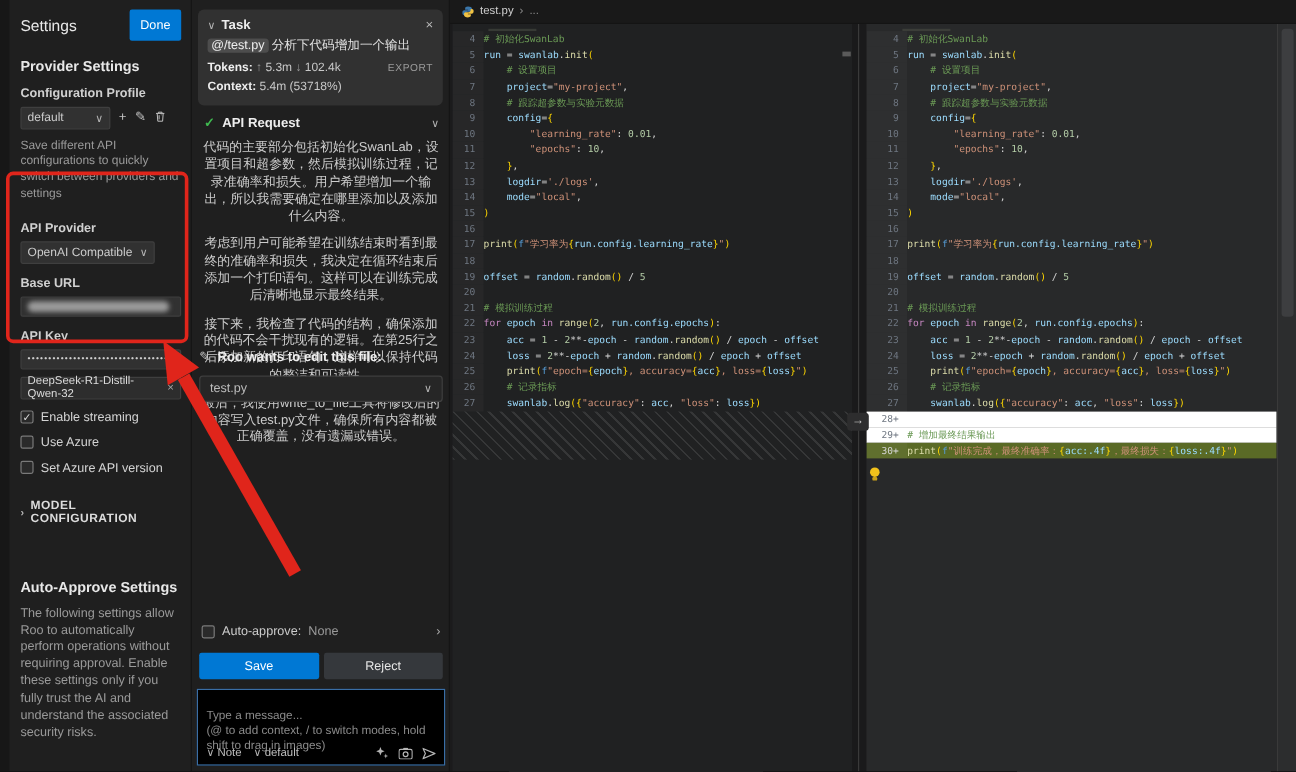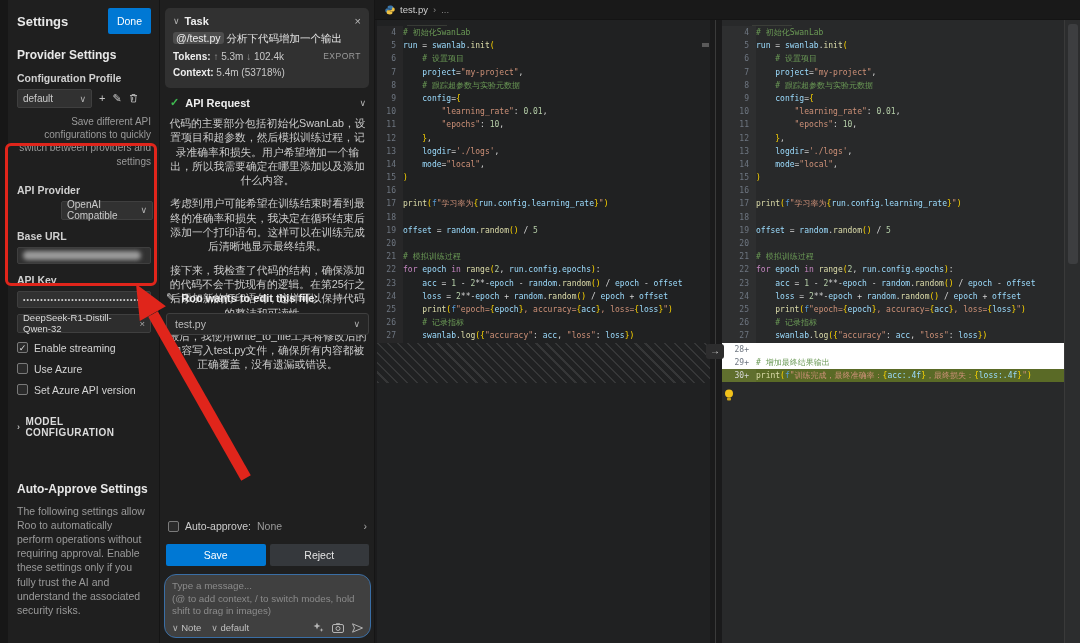--- a/index.html
+++ b/index.html
@@ -4,30 +4,30 @@
 <style>
   * { margin:0; padding:0; box-sizing:border-box; }
   html,body { background:#111; }
   body { font-family:"Liberation Sans", sans-serif; }
   .app { position:relative; width:1080px; height:643px; background:#1f1f1f; overflow:hidden; }
 
   
   .edge { position:absolute; left:0; top:0; width:8px; height:643px; background:#171717; }
   .settings { position:absolute; left:8px; top:0; width:152px; height:643px; background:#1f1f1f; border-right:1px solid #151515; padding:8px 8px 0 9px; color:#ccc; overflow:hidden; }
   .set-head { display:flex; justify-content:space-between; align-items:center; }
-  .set-title { font-size:13px; font-weight:bold; color:#e8e8e8; }
+  .set-title { font-size:13px; font-weight:normal; color:#e8e8e8; }
   .btn-done { background:#0078d4; color:#fff; font-size:10.5px; border:none; border-radius:2px; padding:7px 9px; cursor:pointer; }
   .h2 { font-size:12px; font-weight:bold; color:#e8e8e8; margin-top:14px; }
   .lbl { font-size:10.5px; color:#d0d0d0; margin-top:10px; font-weight:bold; }
   .selrow { display:flex; align-items:center; gap:7px; margin-top:5px; }
   .select { background:#313131; border:1px solid #3f3f3f; border-radius:2px; color:#ccc; font-size:10px; height:19px; display:flex; align-items:center; justify-content:space-between; padding:0 5px; }
   .sel-profile { width:75px; }
   .icon-btn { color:#c5c5c5; font-size:11px; background:none; border:none; cursor:pointer; line-height:1; }
-  .help { font-size:10px; color:#9a9a9a; line-height:1.32; margin-top:7px;text-align:right; }
-  .sel-wide { margin-top:5px; width:92px;margin-left:44px; }
+  .help { font-size:10px; color:#9a9a9a; line-height:1.32; margin-top:7px; }
+  .sel-wide { margin-top:5px; width:112px; }
   .input { background:#313131; border:1px solid #3f3f3f; border-radius:2px; height:17px; margin-top:5px; display:flex; align-items:center; padding:0 5px; overflow:hidden; }
   .blur-blob { width:118px; height:9px; background:#9a9a9a; border-radius:5px; filter:blur(2px); }
   .dots { font-size:7px; letter-spacing:1px; color:#cfcfcf; white-space:nowrap; }
   .chip { background:#2d2d2d; border:1px solid #3f3f3f; border-radius:2px; height:19px; margin-top:6px; display:flex; align-items:center; justify-content:space-between; padding:0 5px; font-size:9.5px; color:#ddd; }
   .chip .x { color:#aaa; margin-left:4px; }
   .chk-row { display:flex; align-items:flex-start; gap:6px; margin-top:9px; font-size:10.5px; color:#d4d4d4; }
   .chk { width:11px; height:11px; min-width:11px; border:1px solid #7a7a7a; border-radius:2px; background:#2a2a2a; font-size:9px; color:#ddd; line-height:10px; text-align:center; }
   .mc-row { margin-top:20px; display:flex; align-items:center; gap:5px; font-size:10px; font-weight:bold; letter-spacing:.4px; color:#dcdcdc; }
   .note { margin-top:22px; font-size:10.5px; line-height:1.3; color:#e8453c; }
   .aa-title { margin-top:44px; }
@@ -57,21 +57,21 @@
   .edit-row { position:absolute; left:6px; top:291px; display:flex; align-items:center; gap:6px; }
   .pencil { color:#ccc; font-size:11px; }
   .edit-lbl { font-size:11px; font-weight:bold; color:#eee; }
   .file-dd { position:absolute; left:6px; top:313px; width:203px; height:22px; background:#262626; border:1px solid #3f3f3f; border-radius:3px; display:flex; align-items:center; justify-content:space-between; padding:0 8px; font-size:10.5px; color:#bbb; }
   .aa-row { position:absolute; left:8px; top:520px; width:199px; display:flex; align-items:center; gap:6px; font-size:10.5px; }
   .aa-row .v { color:#9a9a9a; }
   .aa-row .arr { margin-left:auto; color:#aaa; }
   .btns { position:absolute; left:6px; top:544px; width:203px; display:flex; gap:4px; }
   .btn-save { flex:1; background:#0078d4; border:none; color:#fff; font-size:10.5px; height:22px; border-radius:2px; cursor:pointer; }
   .btn-reject { flex:1; background:#35383c; border:none; color:#e5e5e5; font-size:10.5px; height:22px; border-radius:2px; cursor:pointer; }
-  .composer { position:absolute; left:4px; top:574px; width:207px; height:64px; background:#404040; border:1px solid #3a6ea5; border-radius:12px; padding:5px 7px; }
+  .composer { position:absolute; left:4px; top:574px; width:207px; height:64px; background:#000000; border:1px solid #3a6ea5; border-radius:0; padding:16px 7px; }
   .ph { font-size:9.8px; color:#8b8b8b; line-height:1.3; }
   .comp-foot { position:absolute; left:7px; right:7px; bottom:4px; display:flex; align-items:center; gap:10px; font-size:9.5px; color:#c0c0c0; }
   .comp-icons { margin-left:auto; display:flex; align-items:center; gap:8px; }
   .comp-icons svg { display:block; }
 
   
   .editor { position:absolute; left:375px; top:0; width:705px; height:643px; background:#1b1b1c; }
   .crumb { height:20px; background:#191919; display:flex; align-items:center; gap:5px; padding-left:10px; font-size:9.5px; color:#cfcfcf; border-bottom:1px solid #141414; }
   .crumb .sep, .crumb .more { color:#8a8a8a; }
   .diff { position:absolute; left:0; top:20px; width:705px; height:623px; }

